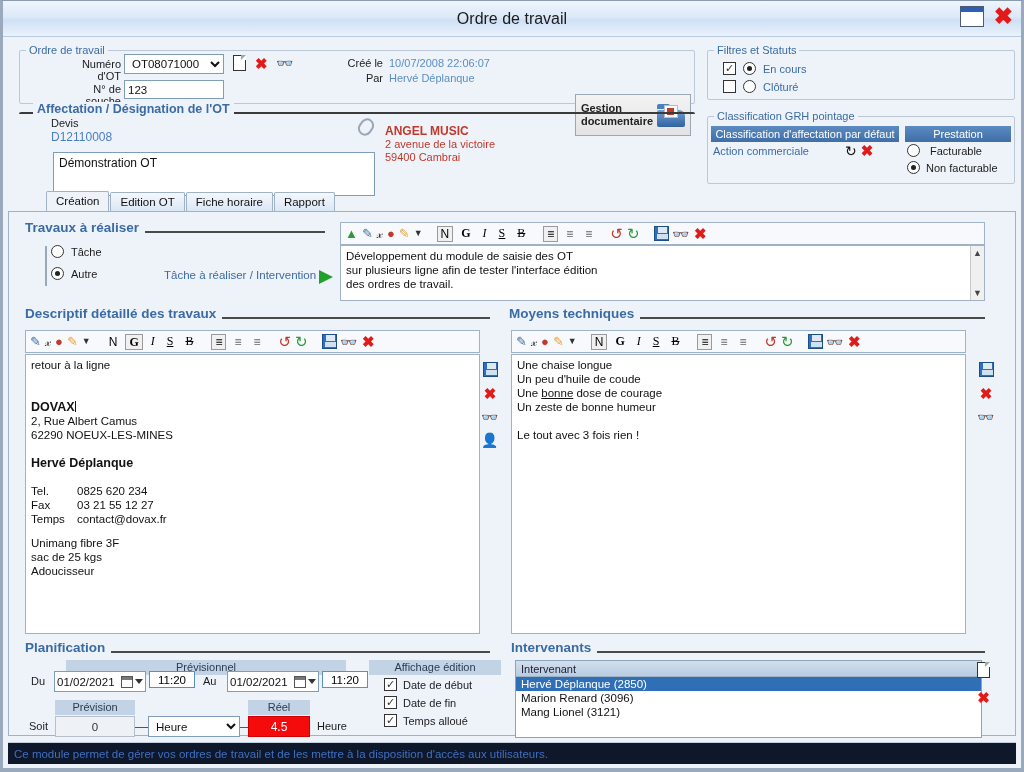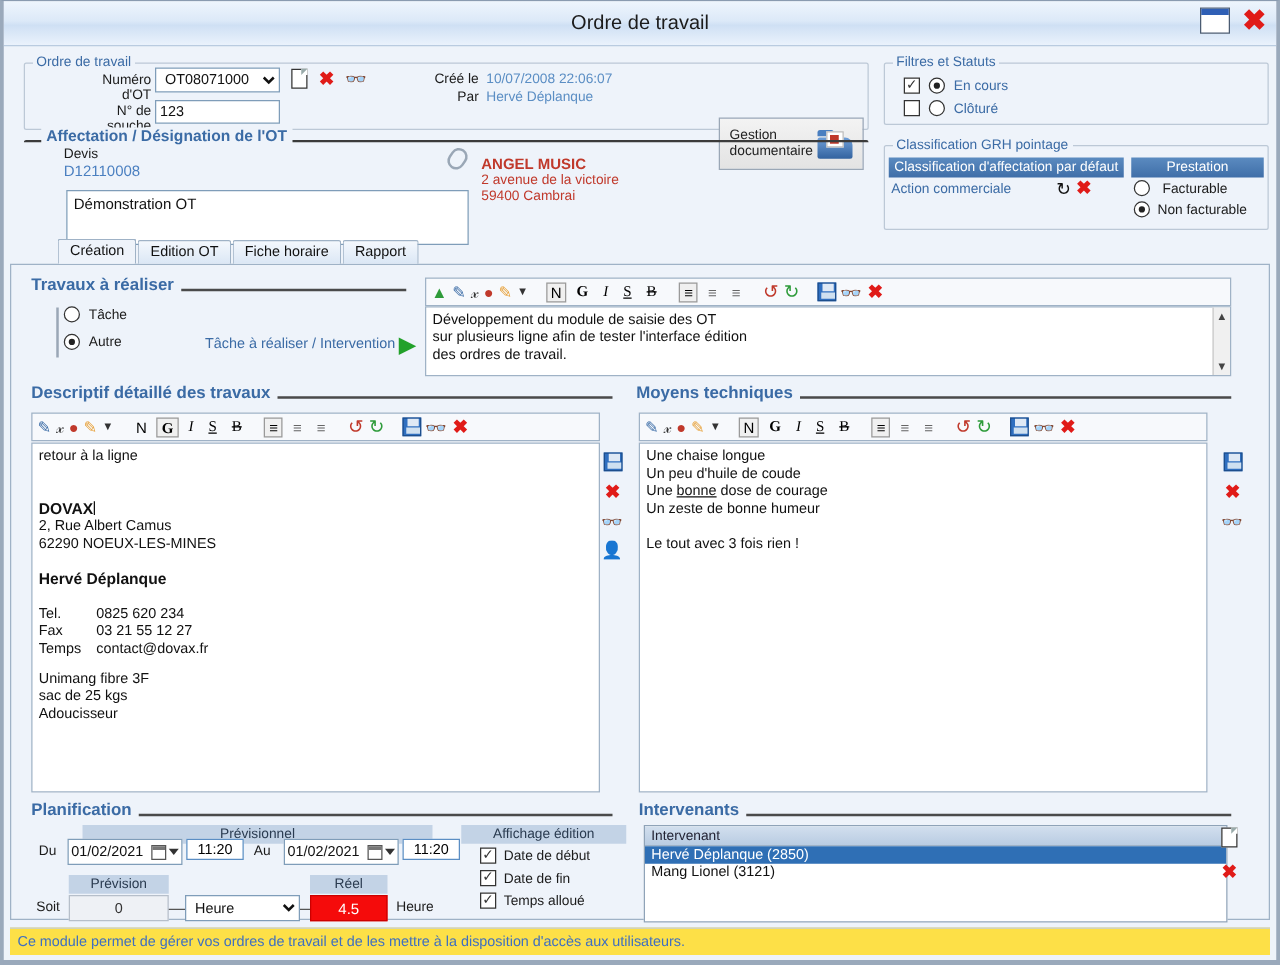--- a/index.html
+++ b/index.html
@@ -212,21 +212,21 @@
     background: linear-gradient(to bottom,#d2dfee,#b9cce2);
     border-bottom:1px solid #9fb2c6; font-size:11px; color:#223;
     height:16px; line-height:16px; padding-left:5px;
   }
   .lst-row { font-size:11.5px; color:#111; padding:1px 5px; }
   .lst-row.sel { background:#2f6fb5; color:#fff; }
   .statusbar {
     position:absolute; left:5px; right:5px; bottom:4px; height:22px;
     border-top:1px solid #c2cedd;
     color:#3f6fc0; font-size:11.5px; display:flex; align-items:center; padding-left:6px;
-    background:#fde047;
+    background:#0f172a;
   }
   .arrow-green {
     width:0;height:0;border-top:7px solid transparent;border-bottom:7px solid transparent;
     border-left:14px solid #22a12a;
   }
   .cursor-bar { display:inline-block; width:1px; height:11px; background:#111; vertical-align:-1px;}
 </style>
 </head>
 <body>
 
@@ -259,21 +259,21 @@
     </div>
 
     <div style="position:absolute; left:48px; top:43px; width:66px; text-align:right;" class="lbl">N° de souche</div>
     <input class="tf" style="position: absolute; left: 117px; top: 40px; width: 100px;" value="123">
 
     <div style="position:absolute; left:330px; top:17px; width:46px; text-align:right;" class="lbl">Créé le</div>
     <div style="position:absolute; left:382px; top:17px;" class="val-blue">10/07/2008 22:06:07</div>
     <div style="position:absolute; left:330px; top:32px; width:46px; text-align:right;" class="lbl">Par</div>
     <div style="position:absolute; left:382px; top:32px;" class="val-blue">Hervé Déplanque</div>
 
-    <div class="gest-btn" style="position:absolute; left:568px; top:54px;">
+    <div class="gest-btn" style="position:absolute; left:568px; top:54px;font-weight:bold;">
       <div style="line-height:13px;">
         <div>Gestion</div>
         <div>documentaire</div>
       </div>
       <div class="folder-ic">
         <div class="fb"></div>
           <div class="ft"></div>
           <div class="fp"></div>
           <div class="fr"></div>
       </div>
@@ -561,20 +561,21 @@
       <span class="lbl">Temps alloué</span>
     </div>
 
     <div class="sec-head" style="position:absolute; left:502px; top:428px; width:474px;">
       <span class="t">Intervenants</span>
       <span class="rule"></span>
     </div>
     <div class="lst" style="position:absolute; left:506px; top:448px; width:467px; height:78px;">
       <div class="lst-hdr">Intervenant</div>
       <div class="lst-row sel">Hervé Déplanque (2850)</div>
+      <div class="lst-row">Marion Renard (3096)</div>
       <div class="lst-row">Mang Lionel (3121)</div>
     </div>
     <div style="position:absolute; left:968px; top:450px; display:flex; flex-direction:column; align-items:center; gap:12px;">
       <span class="doc-icon"></span>
       <span class="xred">✖</span>
     </div>
   </div>
 
   <div class="statusbar">
     <span>Ce module permet de gérer vos ordres de travail et de les mettre à la disposition d'accès aux utilisateurs.</span>

